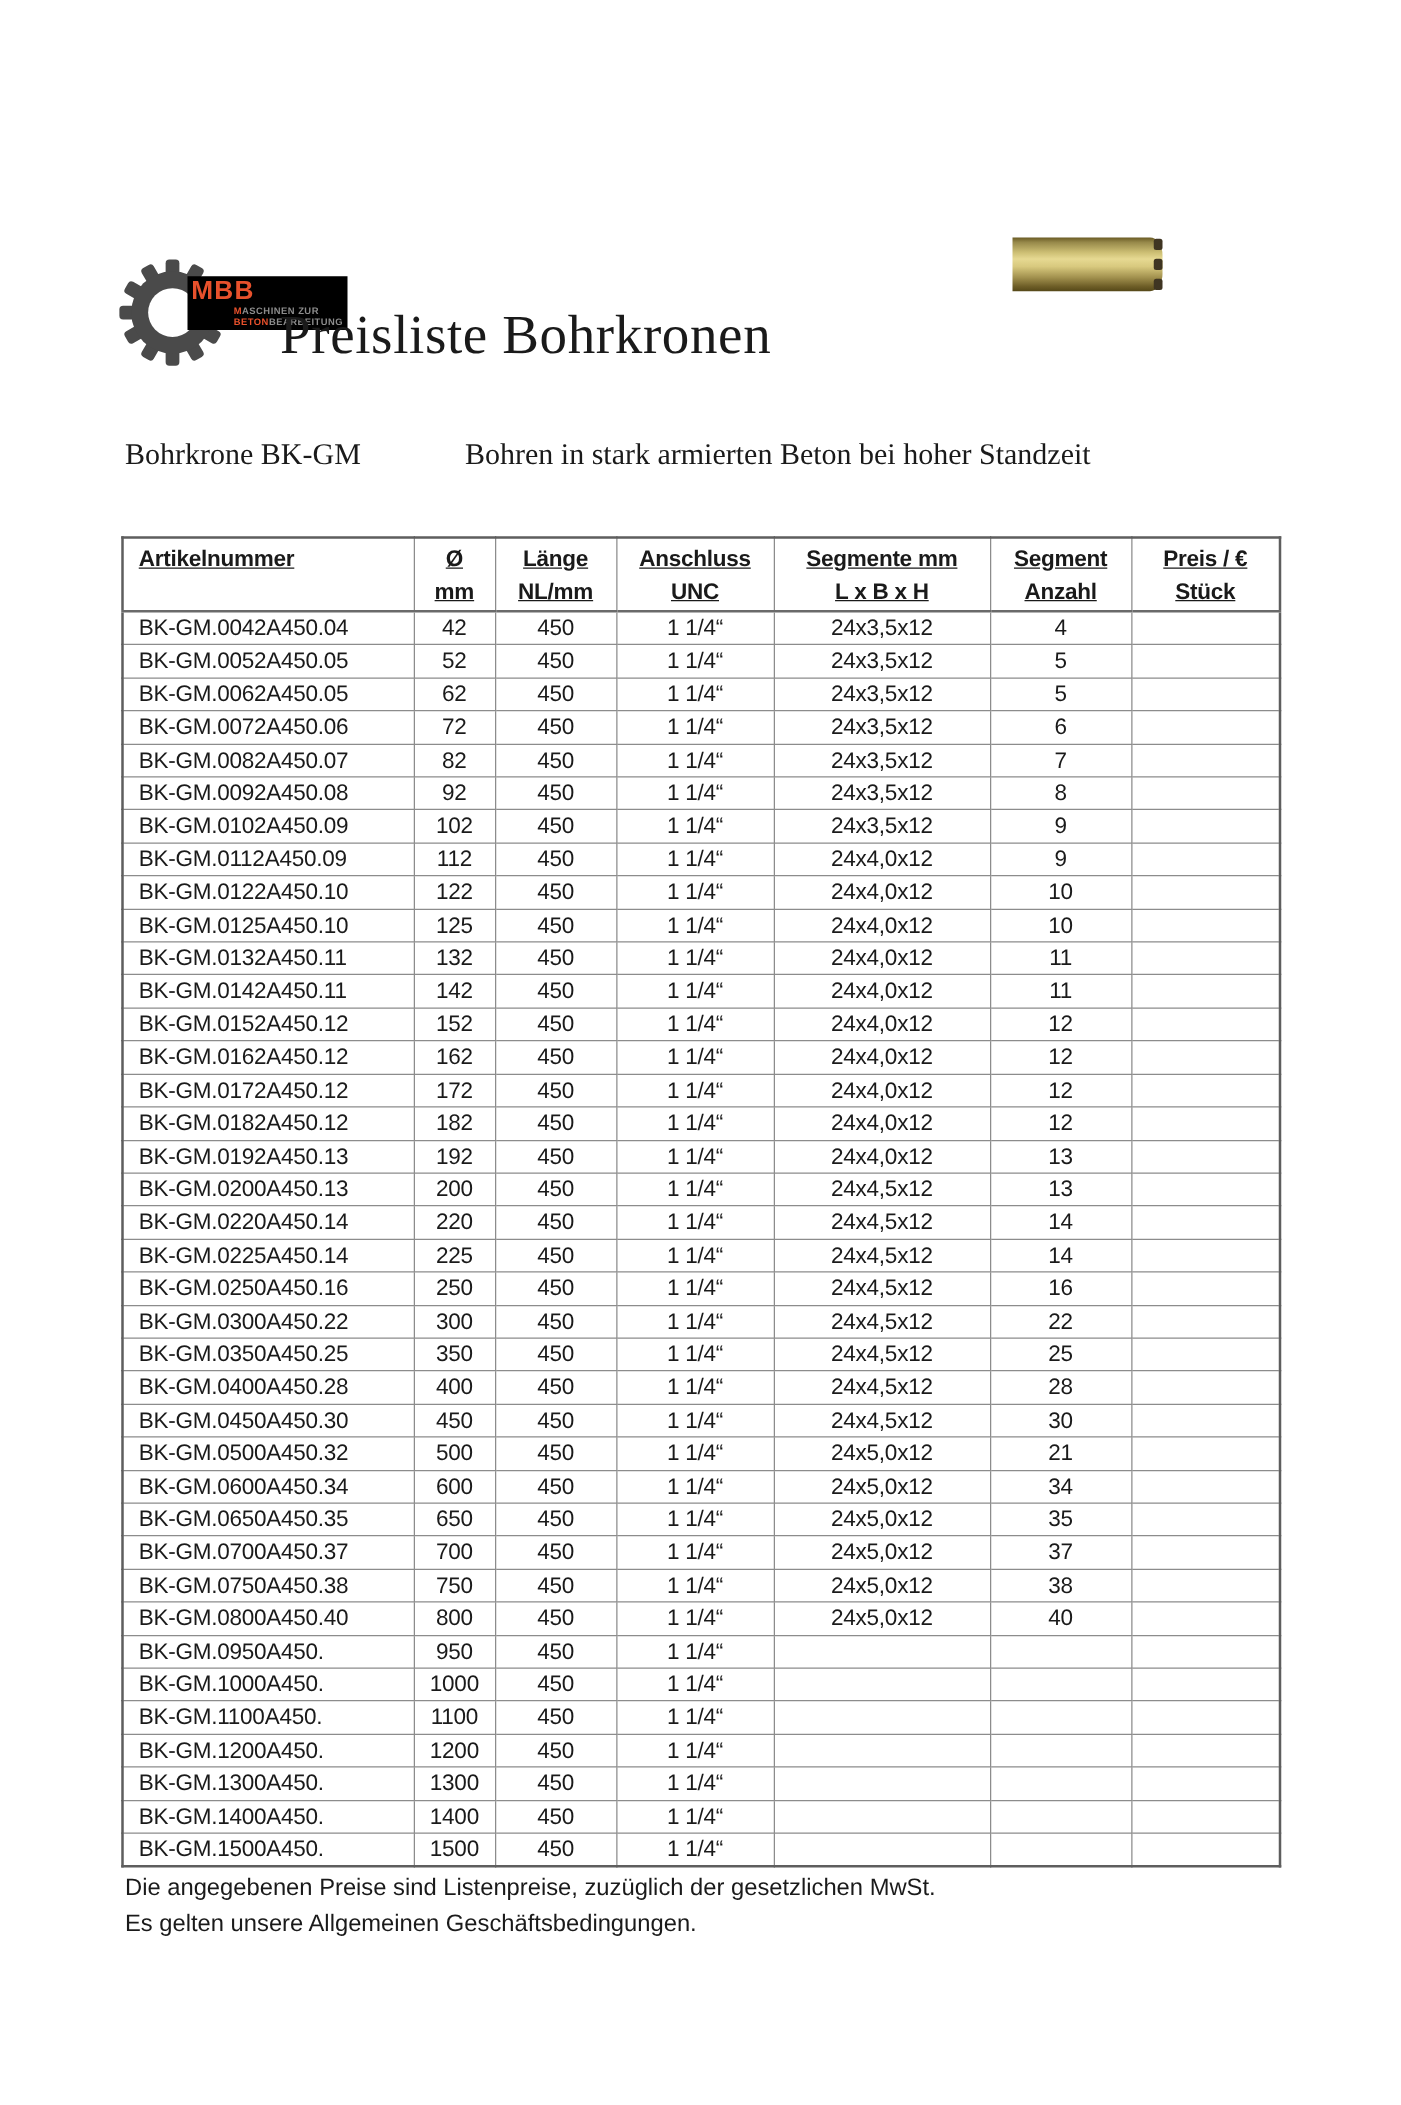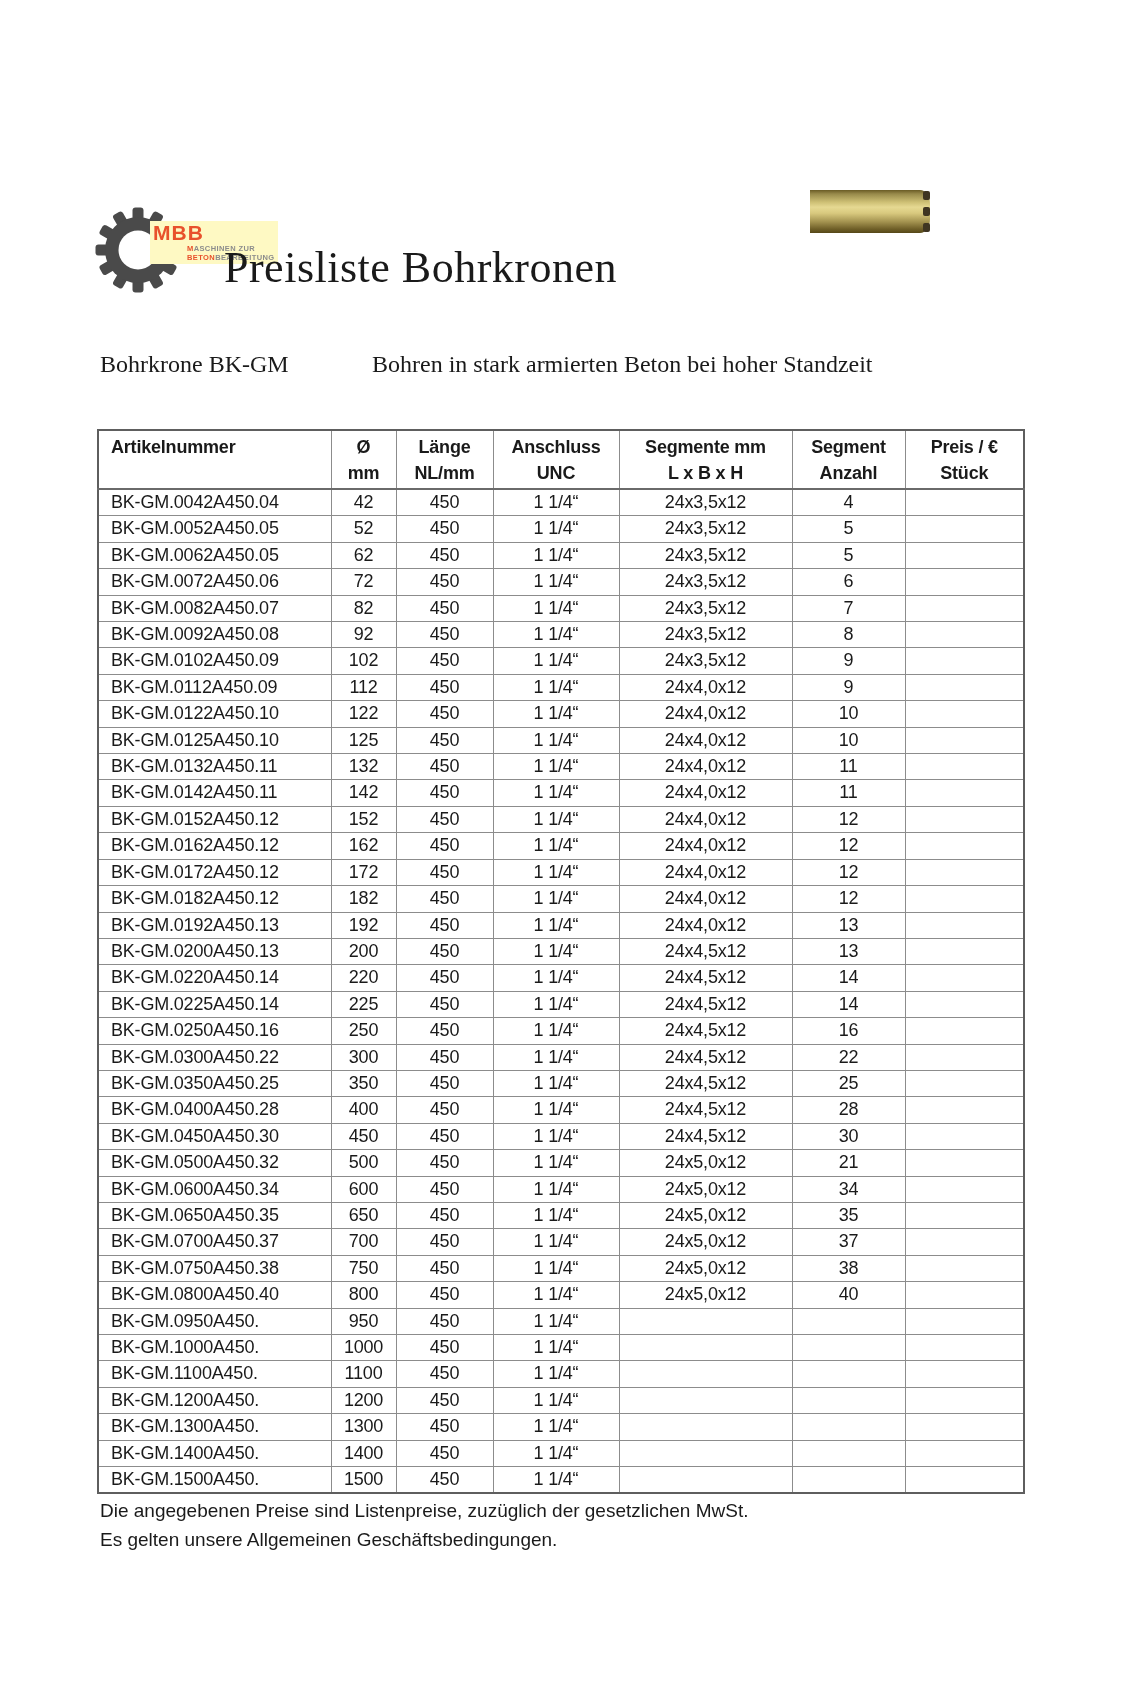--- a/index.html
+++ b/index.html
@@ -4,21 +4,21 @@
 <style>
   html,body{margin:0;padding:0;}
   body{
     width:1121px;height:1684px;position:relative;background:#ffffff;
     font-family:"Liberation Sans",sans-serif;color:#1a1a1a;overflow:hidden;
   }
   
   .logo{position:absolute;left:95px;top:207px;width:175px;height:90px;}
   .logo svg{position:absolute;left:0;top:0;}
   .logo-textbox{
-    position:absolute;left:55px;top:14px;background:#fef9c3;padding:1px 3px 2px 3px;
+    position:absolute;left:55px;top:14px;background:#000000;padding:1px 3px 2px 3px;
   }
   .logo-wordmark{
     font-size:21px;font-weight:800;letter-spacing:1px;line-height:22px;
   }
   .logo-tagline{
     font-size:7.5px;font-weight:700;letter-spacing:.4px;line-height:9px;color:#8c8c8c;margin-left:34px;
   }
   .accent{color:#e8512c;}
   .page-title{
     position:absolute;left:224px;top:242px;
@@ -44,21 +44,21 @@
     position:absolute;left:97px;top:429px;width:926px;height:1023px;
     border-collapse:collapse;table-layout:fixed;
     font-size:18px;letter-spacing:-0.2px;
   }
   .price-table{border:2px solid #5e5e5e;}
   .price-table th,.price-table td{
     border:1px solid #8c8c8c;padding:0;text-align:center;vertical-align:middle;
     overflow:hidden;white-space:nowrap;
   }
   .price-table thead th{font-weight:700;height:57px;border-bottom:2px solid #6a6a6a;}
-  .price-table thead th .hline{line-height:26px;height:26px;}
+  .price-table thead th .hline{line-height:26px;height:26px;text-decoration:underline;}
   .price-table th:first-child,.price-table td:first-child{text-align:left;padding-left:12px;}
   .price-table tbody td{height:25.4px;line-height:25.4px;}
   
   .footer-note{position:absolute;left:100px;top:1496px;font-size:19px;line-height:29px;}
 </style>
 </head>
 <body>
 
 <div class="logo">
   <svg width="86" height="86" viewBox="-43 -43 86 86">

